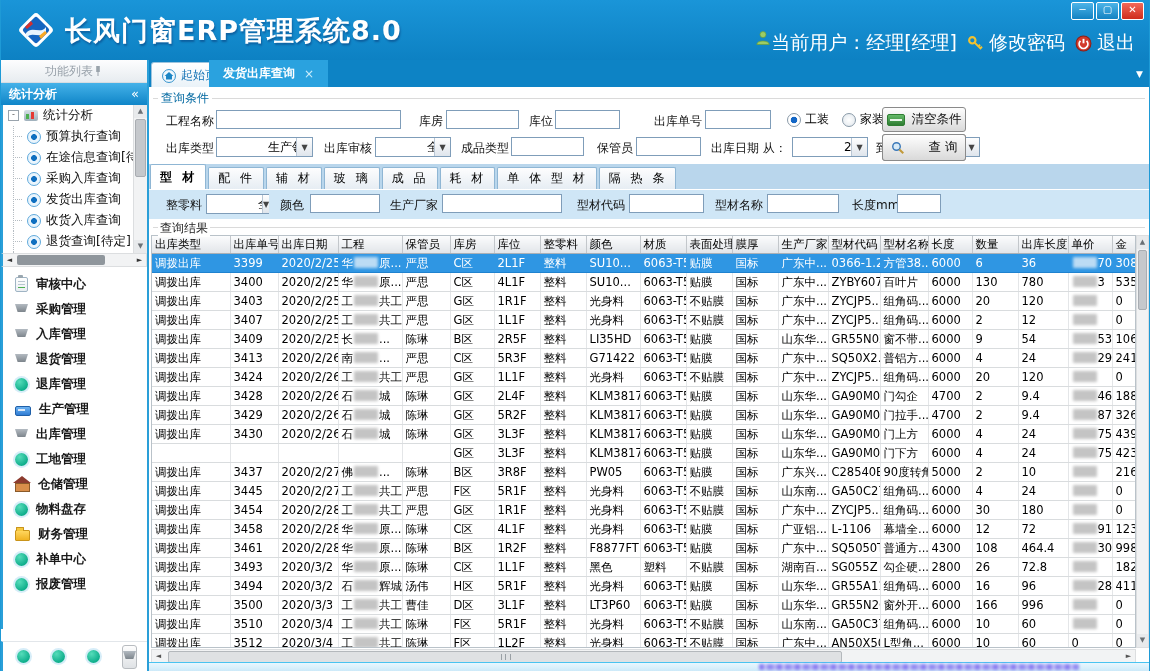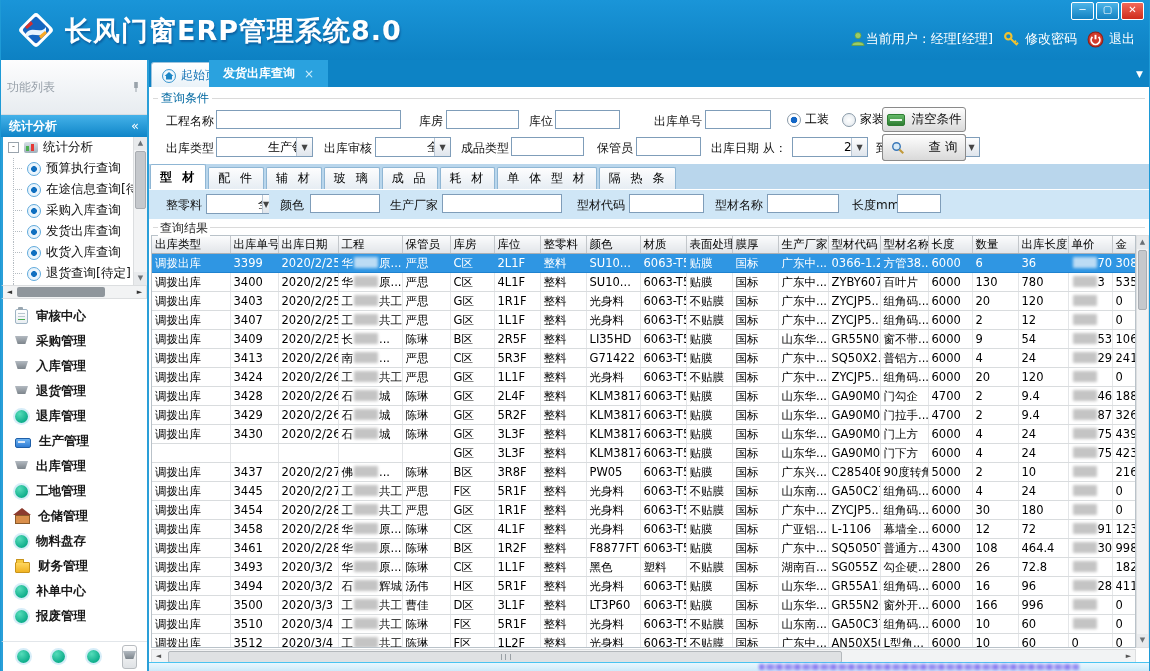--- a/index.html
+++ b/index.html
@@ -10,30 +10,30 @@
   
   .titlebar{position:absolute;top:0;left:0;right:0;height:60px;
     background:linear-gradient(#1a95d8,#0d81c3);}
   .logo{position:absolute;left:12px;top:7px;width:46px;height:46px;}
   .app-title{position:absolute;left:64px;top:13px;color:#fff;font-size:27px;font-weight:bold;
     letter-spacing:1px;text-shadow:1px 2px 2px rgba(0,0,60,.3);}
   .win-controls{position:absolute;top:2px;right:5px;display:flex;gap:2px;}
   .wbtn{width:21px;height:16px;border:1px solid #fff;border-radius:2px;color:#fff;
     font-size:10px;line-height:14px;text-align:center;background:linear-gradient(#4db4e8,#1382c2);cursor:pointer;}
   .wbtn.close{background:linear-gradient(#f26a5a,#cf2c1c);}
-  .userbar{position:absolute;right:14px;top:30px;display:flex;align-items:center;gap:0;
-    color:#fff;font-size:13px;}
+  .userbar{position:absolute;right:14px;top:30px;display:flex;gap:0;
+    color:#fff;font-size:19px;}
   .userbar .gap{width:10px;}
   .ubtn{display:flex;align-items:center;gap:5px;cursor:pointer;}
 
   
   .sidebar{position:absolute;top:60px;left:0;width:148px;bottom:0;background:#fff;
     border-right:2px solid #2a9fd8;box-sizing:border-box;}
   .func-header{height:22px;background:linear-gradient(#fdfdfe,#e7ecf0);color:#98a1aa;
-    line-height:22px;padding:16px 6px;display:flex;justify-content:space-between;align-items:center;
+    line-height:22px;padding:0 6px;display:flex;justify-content:center;align-items:center;
     border-bottom:1px solid #d7dde2;}
   .section-header{height:22px;background:linear-gradient(#45b2e9,#0f85c8);color:#fff;font-weight:bold;
     line-height:22px;padding:0 8px;display:flex;justify-content:space-between;align-items:center;}
   .section-header .chev{font-weight:normal;font-size:13px;cursor:pointer;}
   .tree-panel{position:relative;height:148px;background:#fff;overflow:hidden;
     border-left:2px solid #2a9fd8;box-sizing:border-box;}
   .tree-row{height:21px;display:flex;align-items:center;gap:5px;white-space:nowrap;
     font-size:12.5px;color:#111;cursor:pointer;}
   .tree-root{padding-left:5px;}
   .tree-child{padding-left:24px;position:relative;}

